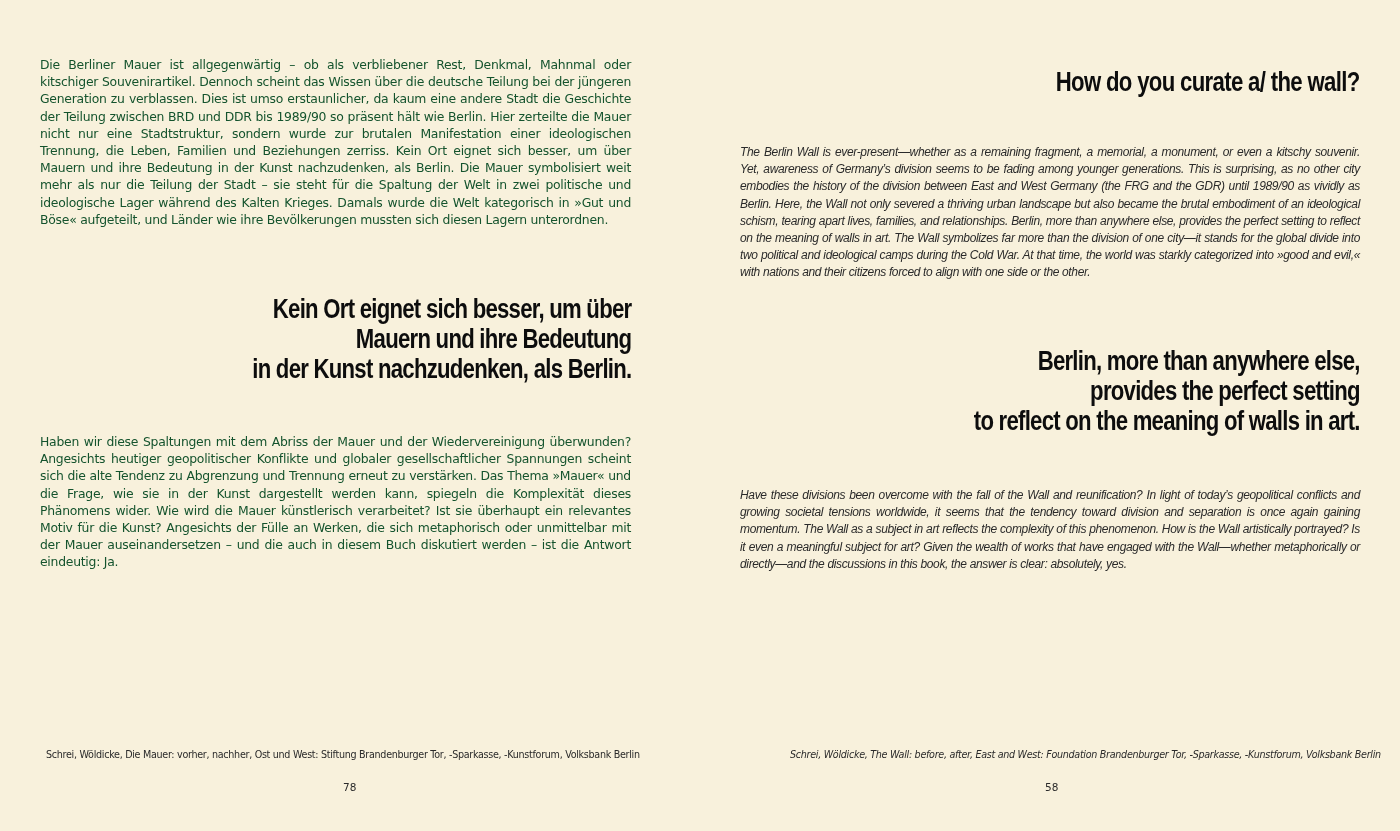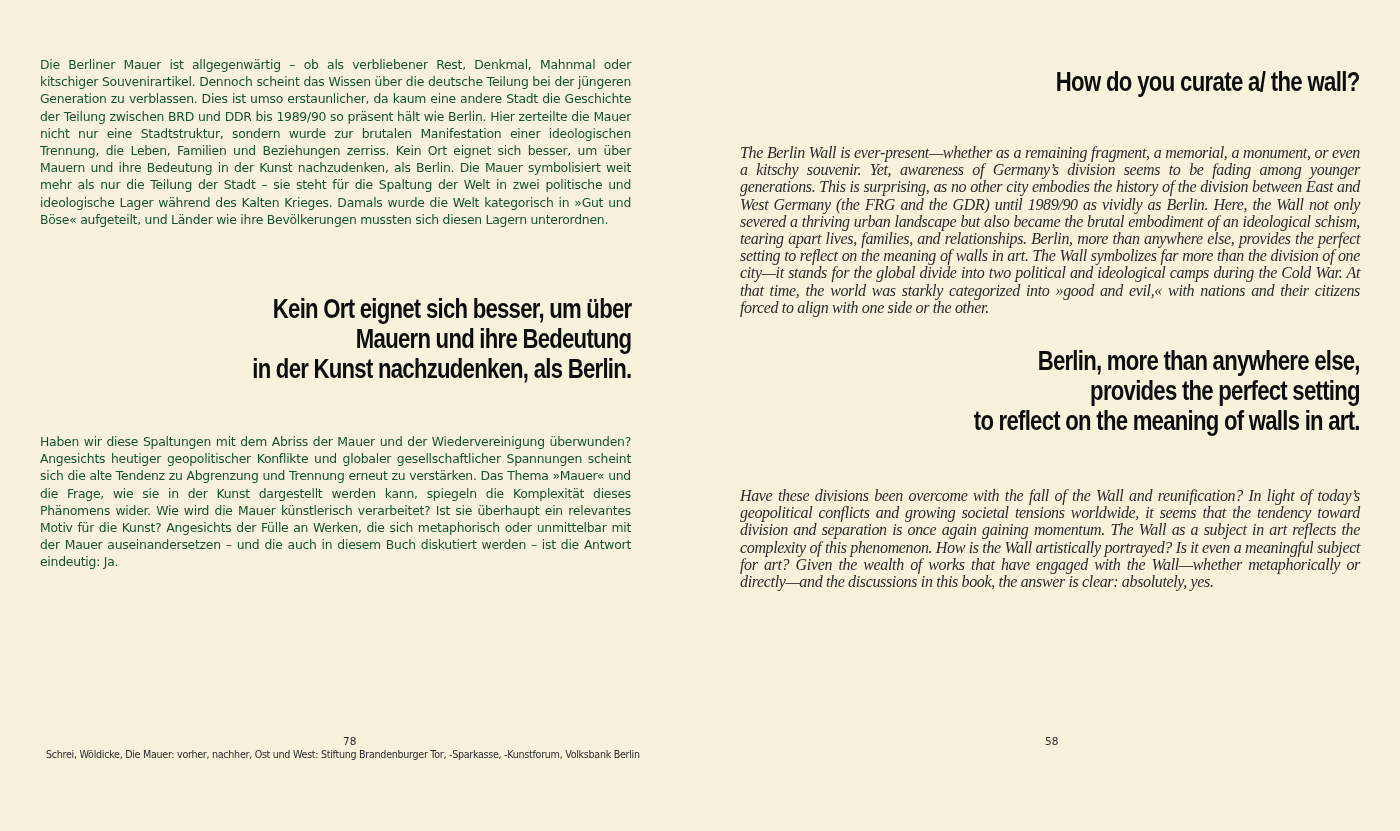--- a/index.html
+++ b/index.html
@@ -17,24 +17,24 @@
   .body-de {
     position: absolute; left: 40px; width: 591px;
     font-size: 12.4px; line-height: 17.2px;
     text-align: justify; hyphens: manual;
     font-family: "DejaVu Sans", sans-serif;
     letter-spacing: -0.25px;
     color: #14532d;
   }
   .body-en {
     position: absolute; left: 40px; width: 620px;
-    font-size: 16px; line-height: 17.2px;
+    font-size: 12px; line-height: 17.2px;
     text-align: justify;
     font-style: italic;
-    font-family: Liberation Serif, serif;
+    font-family: Liberation Sans, sans-serif;
     letter-spacing: -0.35px;
     color: #2a2a2a;
   }
   .pull {
     position: absolute;
     font-family: "Liberation Sans", "DejaVu Sans", sans-serif;
     font-weight: bold;
     font-stretch: condensed;
     text-align: right;
     color: #0d0d0d;
@@ -55,21 +55,21 @@
   }
   .footer {
     position: absolute; top: 749px;
     font-size: 9.6px; letter-spacing: -0.3px;
     font-family: "DejaVu Sans", sans-serif;
     color: #2a2a2a; white-space: nowrap;
   }
   .footer-left { left: 46px; }
   .footer-right { left: 90px; font-style: italic; }
   .page-num {
-    position: absolute; top: 735px;
+    position: absolute; top: 781px;
     font-size: 10.5px; font-family: "DejaVu Sans", sans-serif;
     color: #2a2a2a;
   }
 </style>
 </head>
 <body>
 
 <div class="page page-left">
   <p class="body-de" style="top:56px;margin:0;">Die Berliner Mauer ist allgegenwärtig – ob als verbliebener Rest, Denkmal, Mahnmal oder kitschiger Sou­venirartikel. Dennoch scheint das Wissen über die deutsche Teilung bei der jüngeren Generation zu ver­blassen. Dies ist umso erstaunlicher, da kaum eine andere Stadt die Geschichte der Teilung zwischen BRD und DDR bis 1989/90 so präsent hält wie Berlin. Hier zerteilte die Mauer nicht nur eine Stadtstruktur, son­dern wurde zur brutalen Manifestation einer ideologischen Trennung, die Leben, Familien und Beziehungen zerriss. Kein Ort eignet sich besser, um über Mauern und ihre Bedeutung in der Kunst nachzudenken, als Berlin. Die Mauer symbolisiert weit mehr als nur die Teilung der Stadt – sie steht für die Spaltung der Welt in zwei politische und ideologische Lager während des Kalten Krieges. Damals wurde die Welt kategorisch in »Gut und Böse« aufgeteilt, und Länder wie ihre Bevölkerungen mussten sich diesen Lagern unterordnen.</p>
 
@@ -91,14 +91,15 @@
   <p class="body-en" style="top:144px;margin:0;">The Berlin Wall is ever-present—whether as a remaining fragment, a memorial, a monument, or even a kitschy souvenir. Yet, awareness of Germany’s division seems to be fading among younger generations. This is surprising, as no other city embodies the history of the division between East and West Germany (the FRG and the GDR) until 1989/90 as vividly as Berlin. Here, the Wall not only severed a thriving urban landscape but also became the brutal embodiment of an ideo­logical schism, tearing apart lives, families, and relationships. Berlin, more than anywhere else, provides the perfect setting to reflect on the meaning of walls in art. The Wall symbolizes far more than the division of one city—it stands for the global divide into two political and ideological camps during the Cold War. At that time, the world was starkly categorized into »good and evil,« with nations and their citizens forced to align with one side or the other.</p>
 
   <div class="pull" style="right:40px;top:346px;">
     <span>Berlin, more than anywhere else,</span>
     <span>provides the perfect setting</span>
     <span>to reflect on the meaning of walls in art.</span>
   </div>
 
   <p class="body-en" style="top:487px;margin:0;">Have these divisions been overcome with the fall of the Wall and reunification? In light of today’s geopolitical conflicts and growing societal tensions worldwide, it seems that the tendency toward division and separation is once again gaining momentum. The Wall as a subject in art reflects the complexity of this phenomenon. How is the Wall artistically por­trayed? Is it even a meaningful subject for art? Given the wealth of works that have engaged with the Wall—whether metaphorically or directly—and the discussions in this book, the answer is clear: absolutely, yes.</p>
 
+  <div class="footer footer-right">Schrei, Wöldicke,  The Wall: before, after, East and West: Foundation Brandenburger Tor, -Sparkasse, -Kunstforum, Volksbank Berlin</div>
   <div class="page-num" style="left:345px;">58</div>
 </div>
 
 </body></html>

